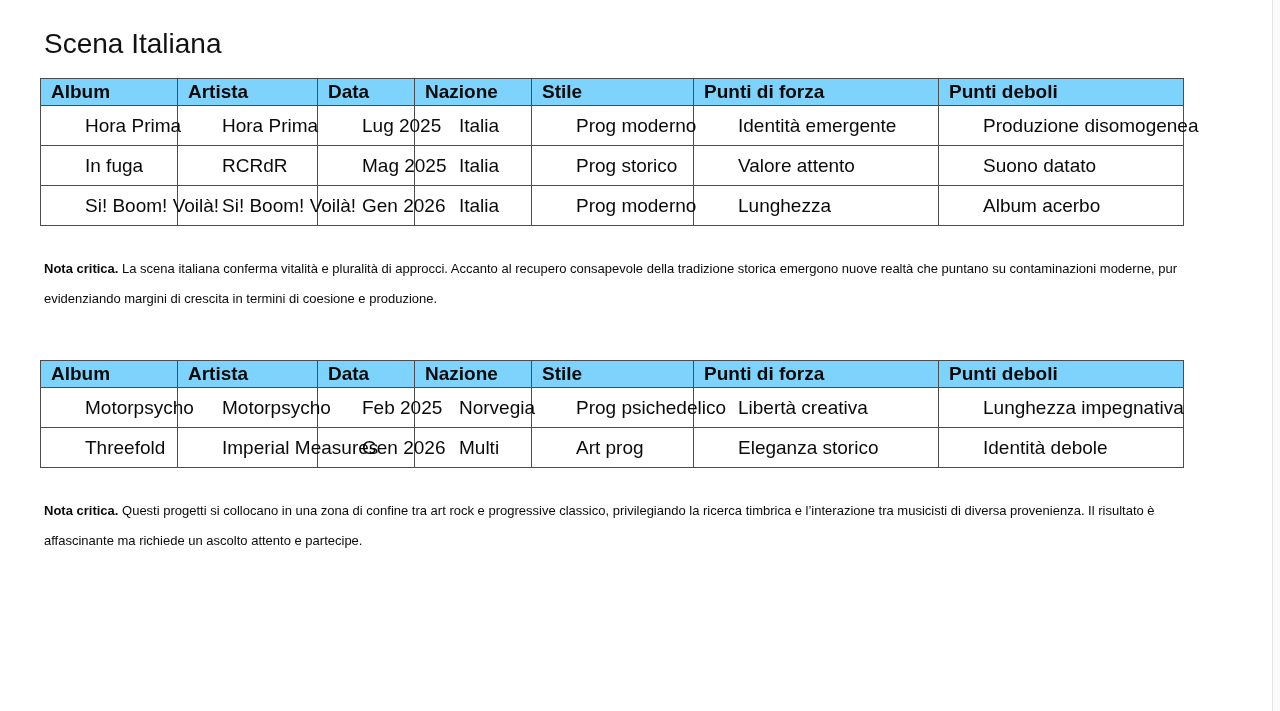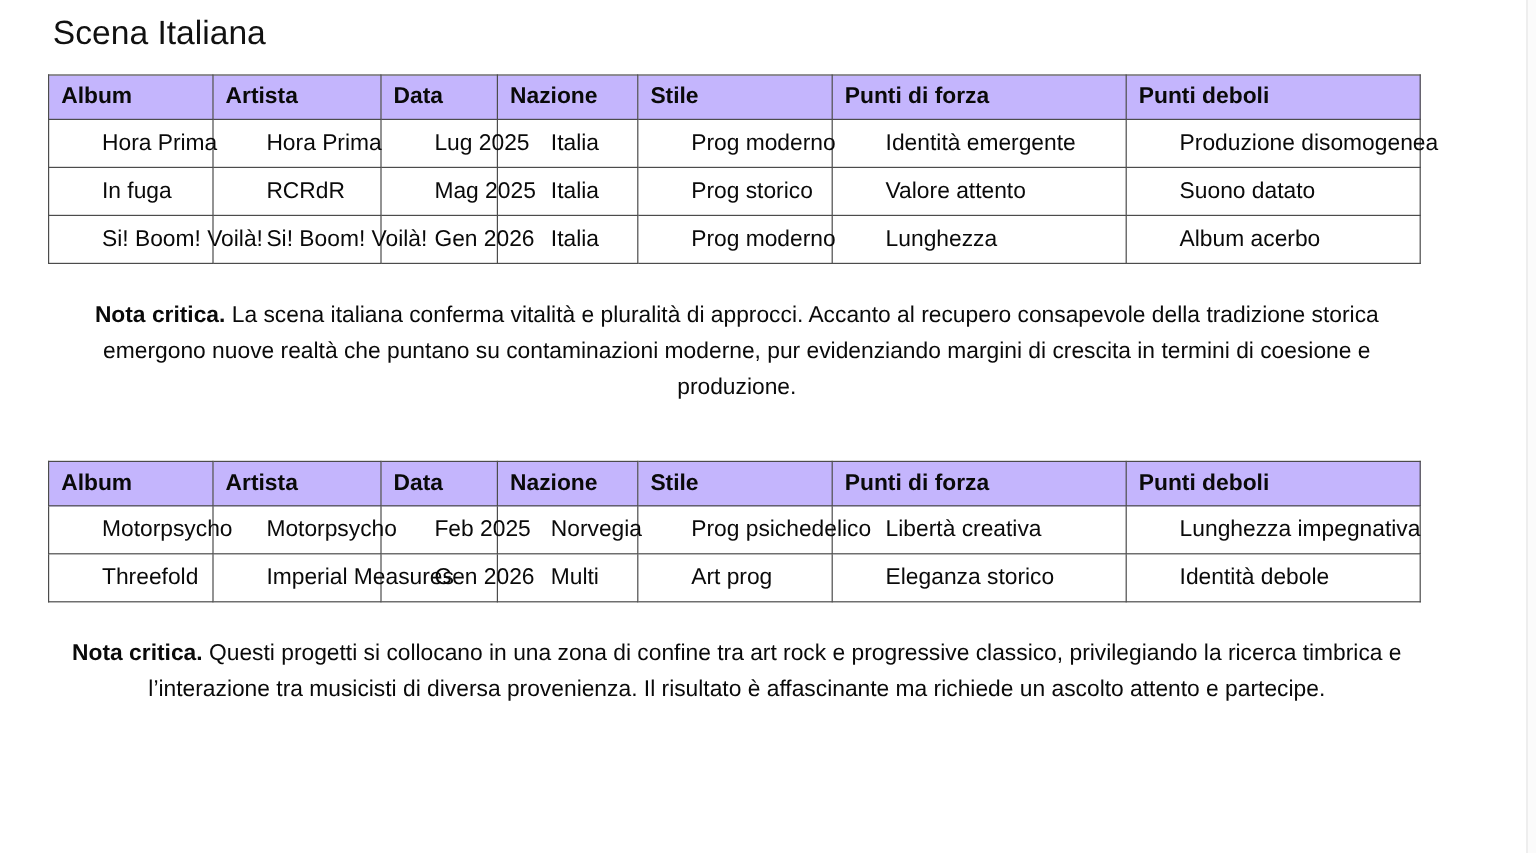--- a/index.html
+++ b/index.html
@@ -12,51 +12,50 @@
     overflow: hidden;
     position: relative;
   }
   .page {
     padding: 10px 44px 0 44px;
   }
   .section-title {
     font-size: 28px;
     font-weight: 400;
     line-height: 36px;
-    margin: 0 0 16px 0;
+    margin: 16px 0 16px 0;
     color: #111111;
   }
   section + section { margin-top: 46px; }
   table.report-table {
     border-collapse: collapse;
     table-layout: fixed;
     width: 1143px;
     margin-left: -4px;
   }
   .report-table th, .report-table td {
     border: 1px solid #4c4c4c;
     font-size: 19px;
     text-align: left;
     vertical-align: middle;
     padding: 0 0 0 10px;
     white-space: nowrap;
     overflow: visible;
   }
   .report-table thead th {
-    background: #c4b5fd;
+    background: #7dd3fc;
     font-weight: 700;
-    height: 37px;
+    height: 27px;
   }
   .report-table tbody td { height: 40px; font-weight: 400; padding-left: 44px; }
   .note {
     width: 1140px;
     margin: 28px 0 0 0;
-    font-size: 19px;
+    font-size: 13px;
     line-height: 30px;
-    text-align: center;
   }
   .note-label { font-weight: 700; }
   .scrollbar-gutter {
     position: absolute;
     top: 0; right: 0;
     width: 8px; height: 711px;
     background: #fbfbfb;
     border-left: 1px solid #e4e4e4;
   }
 </style>

